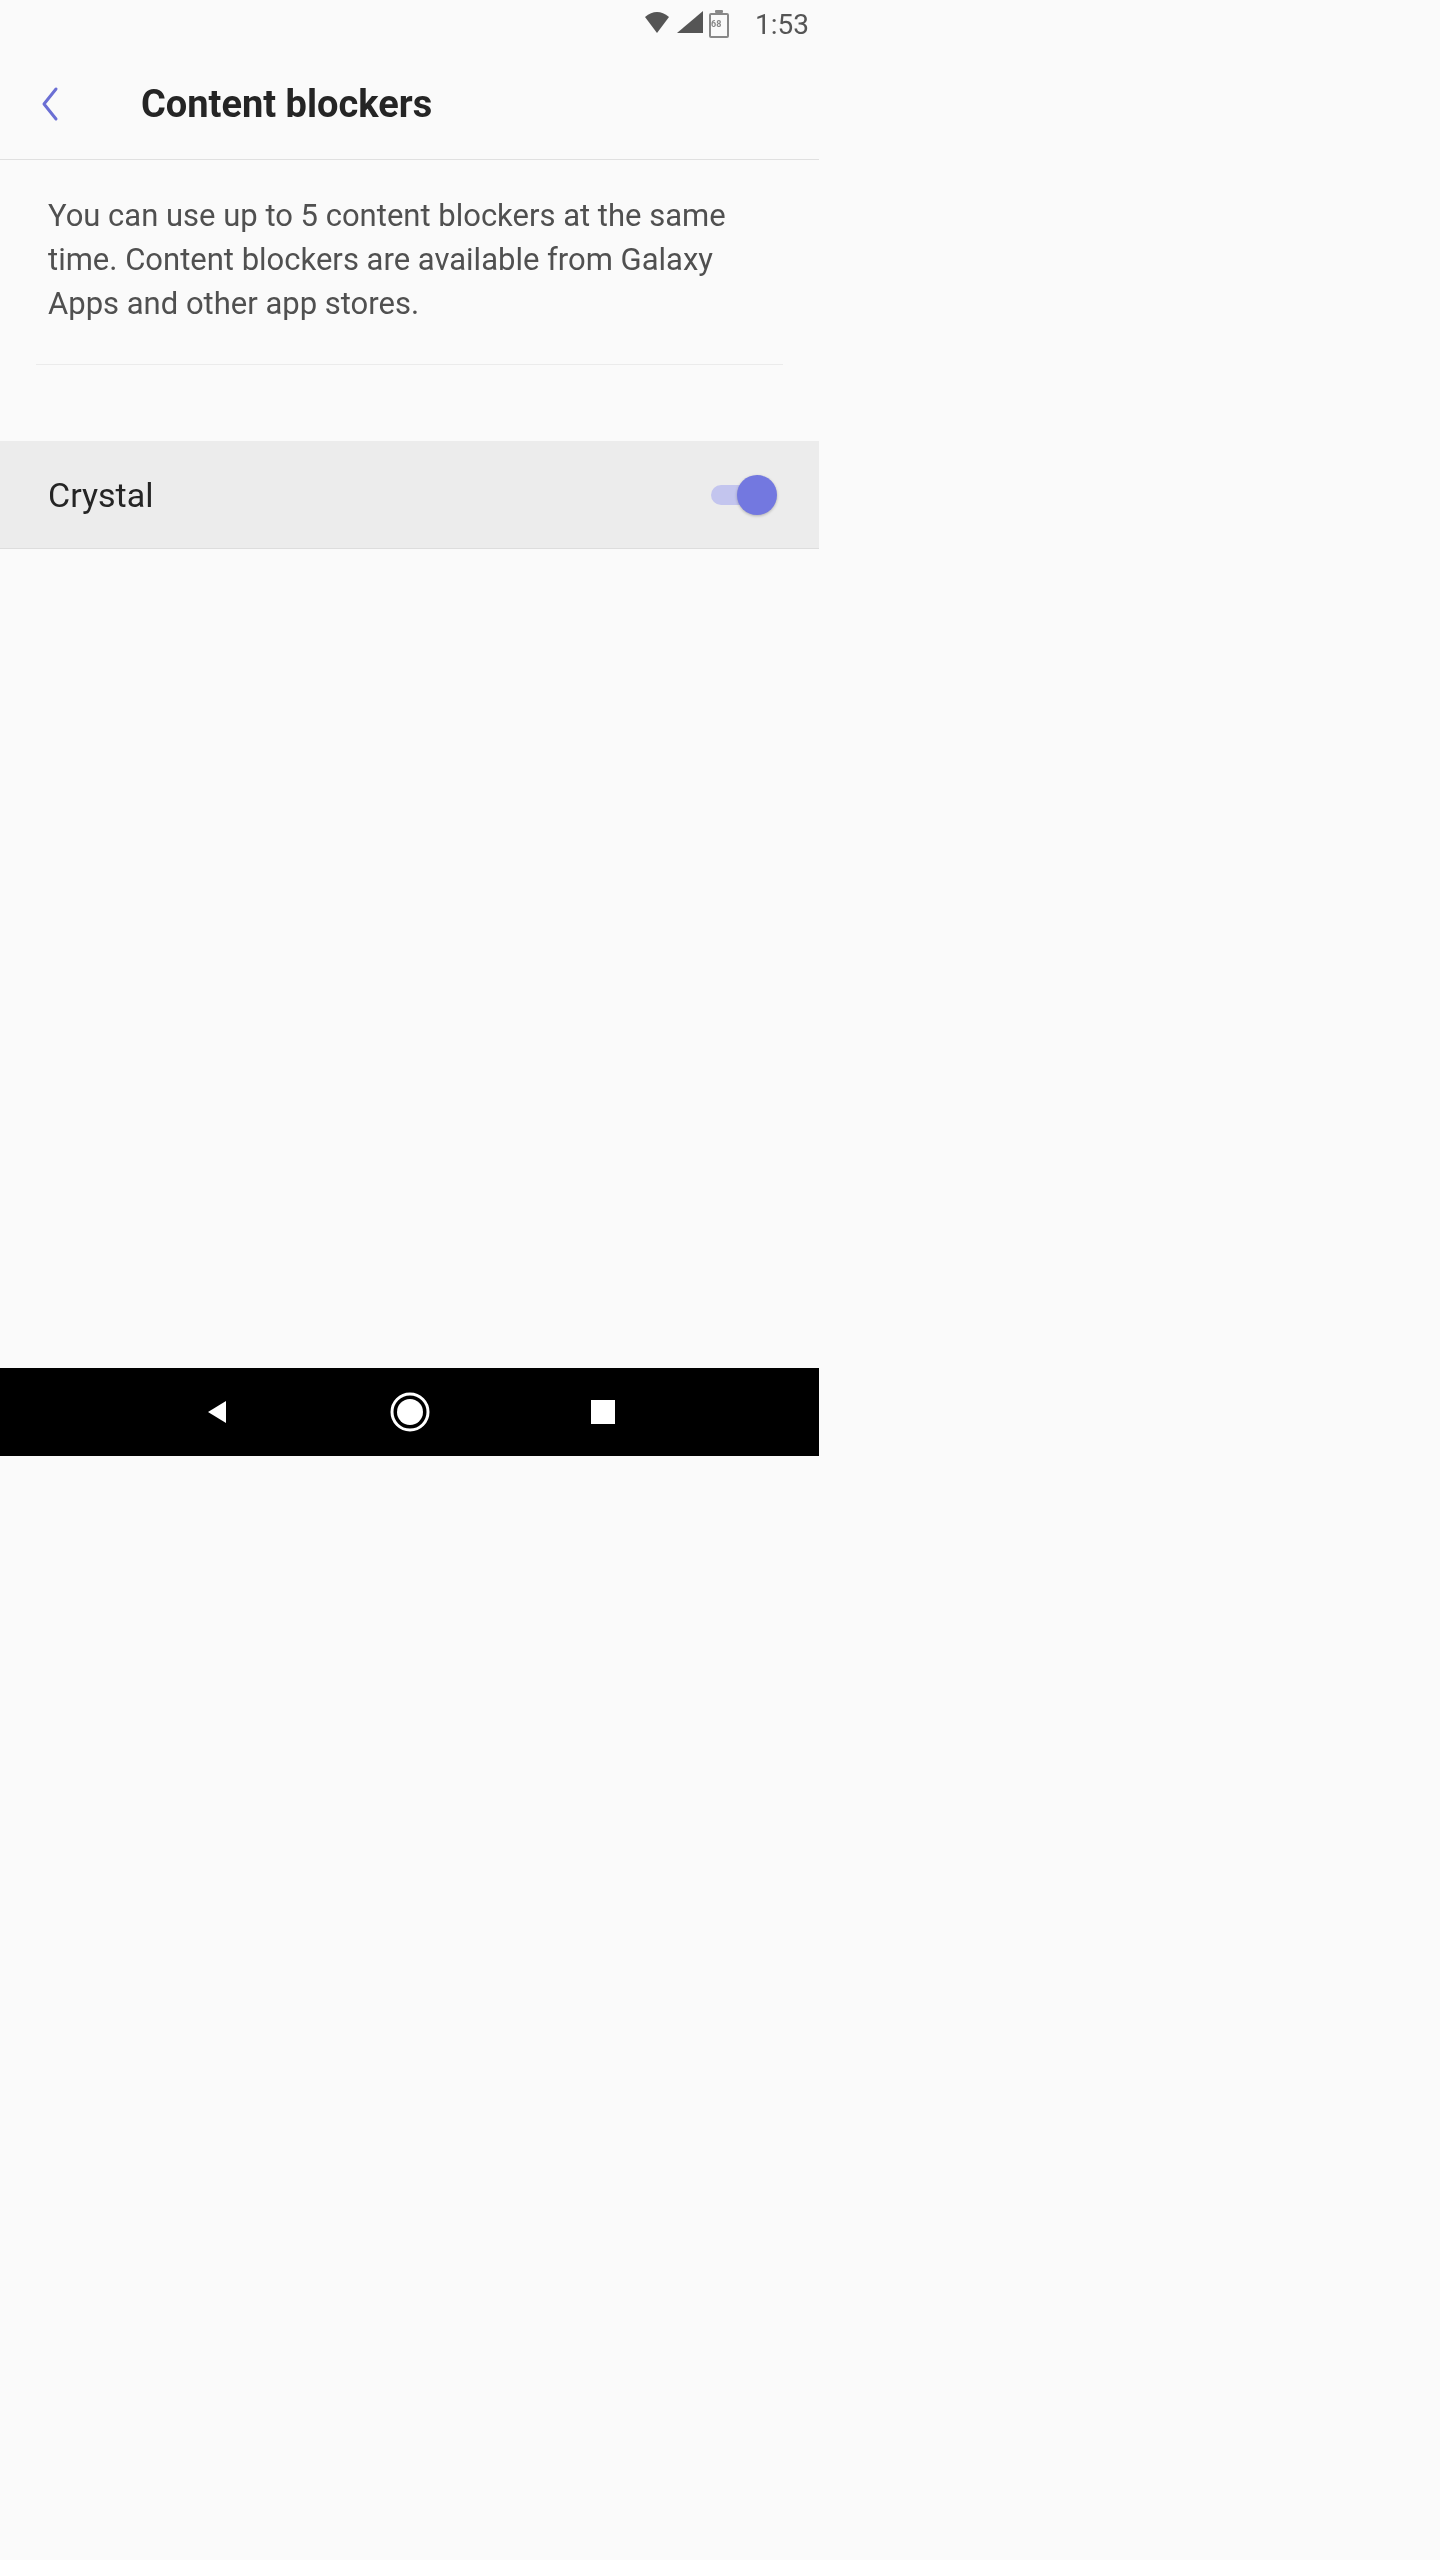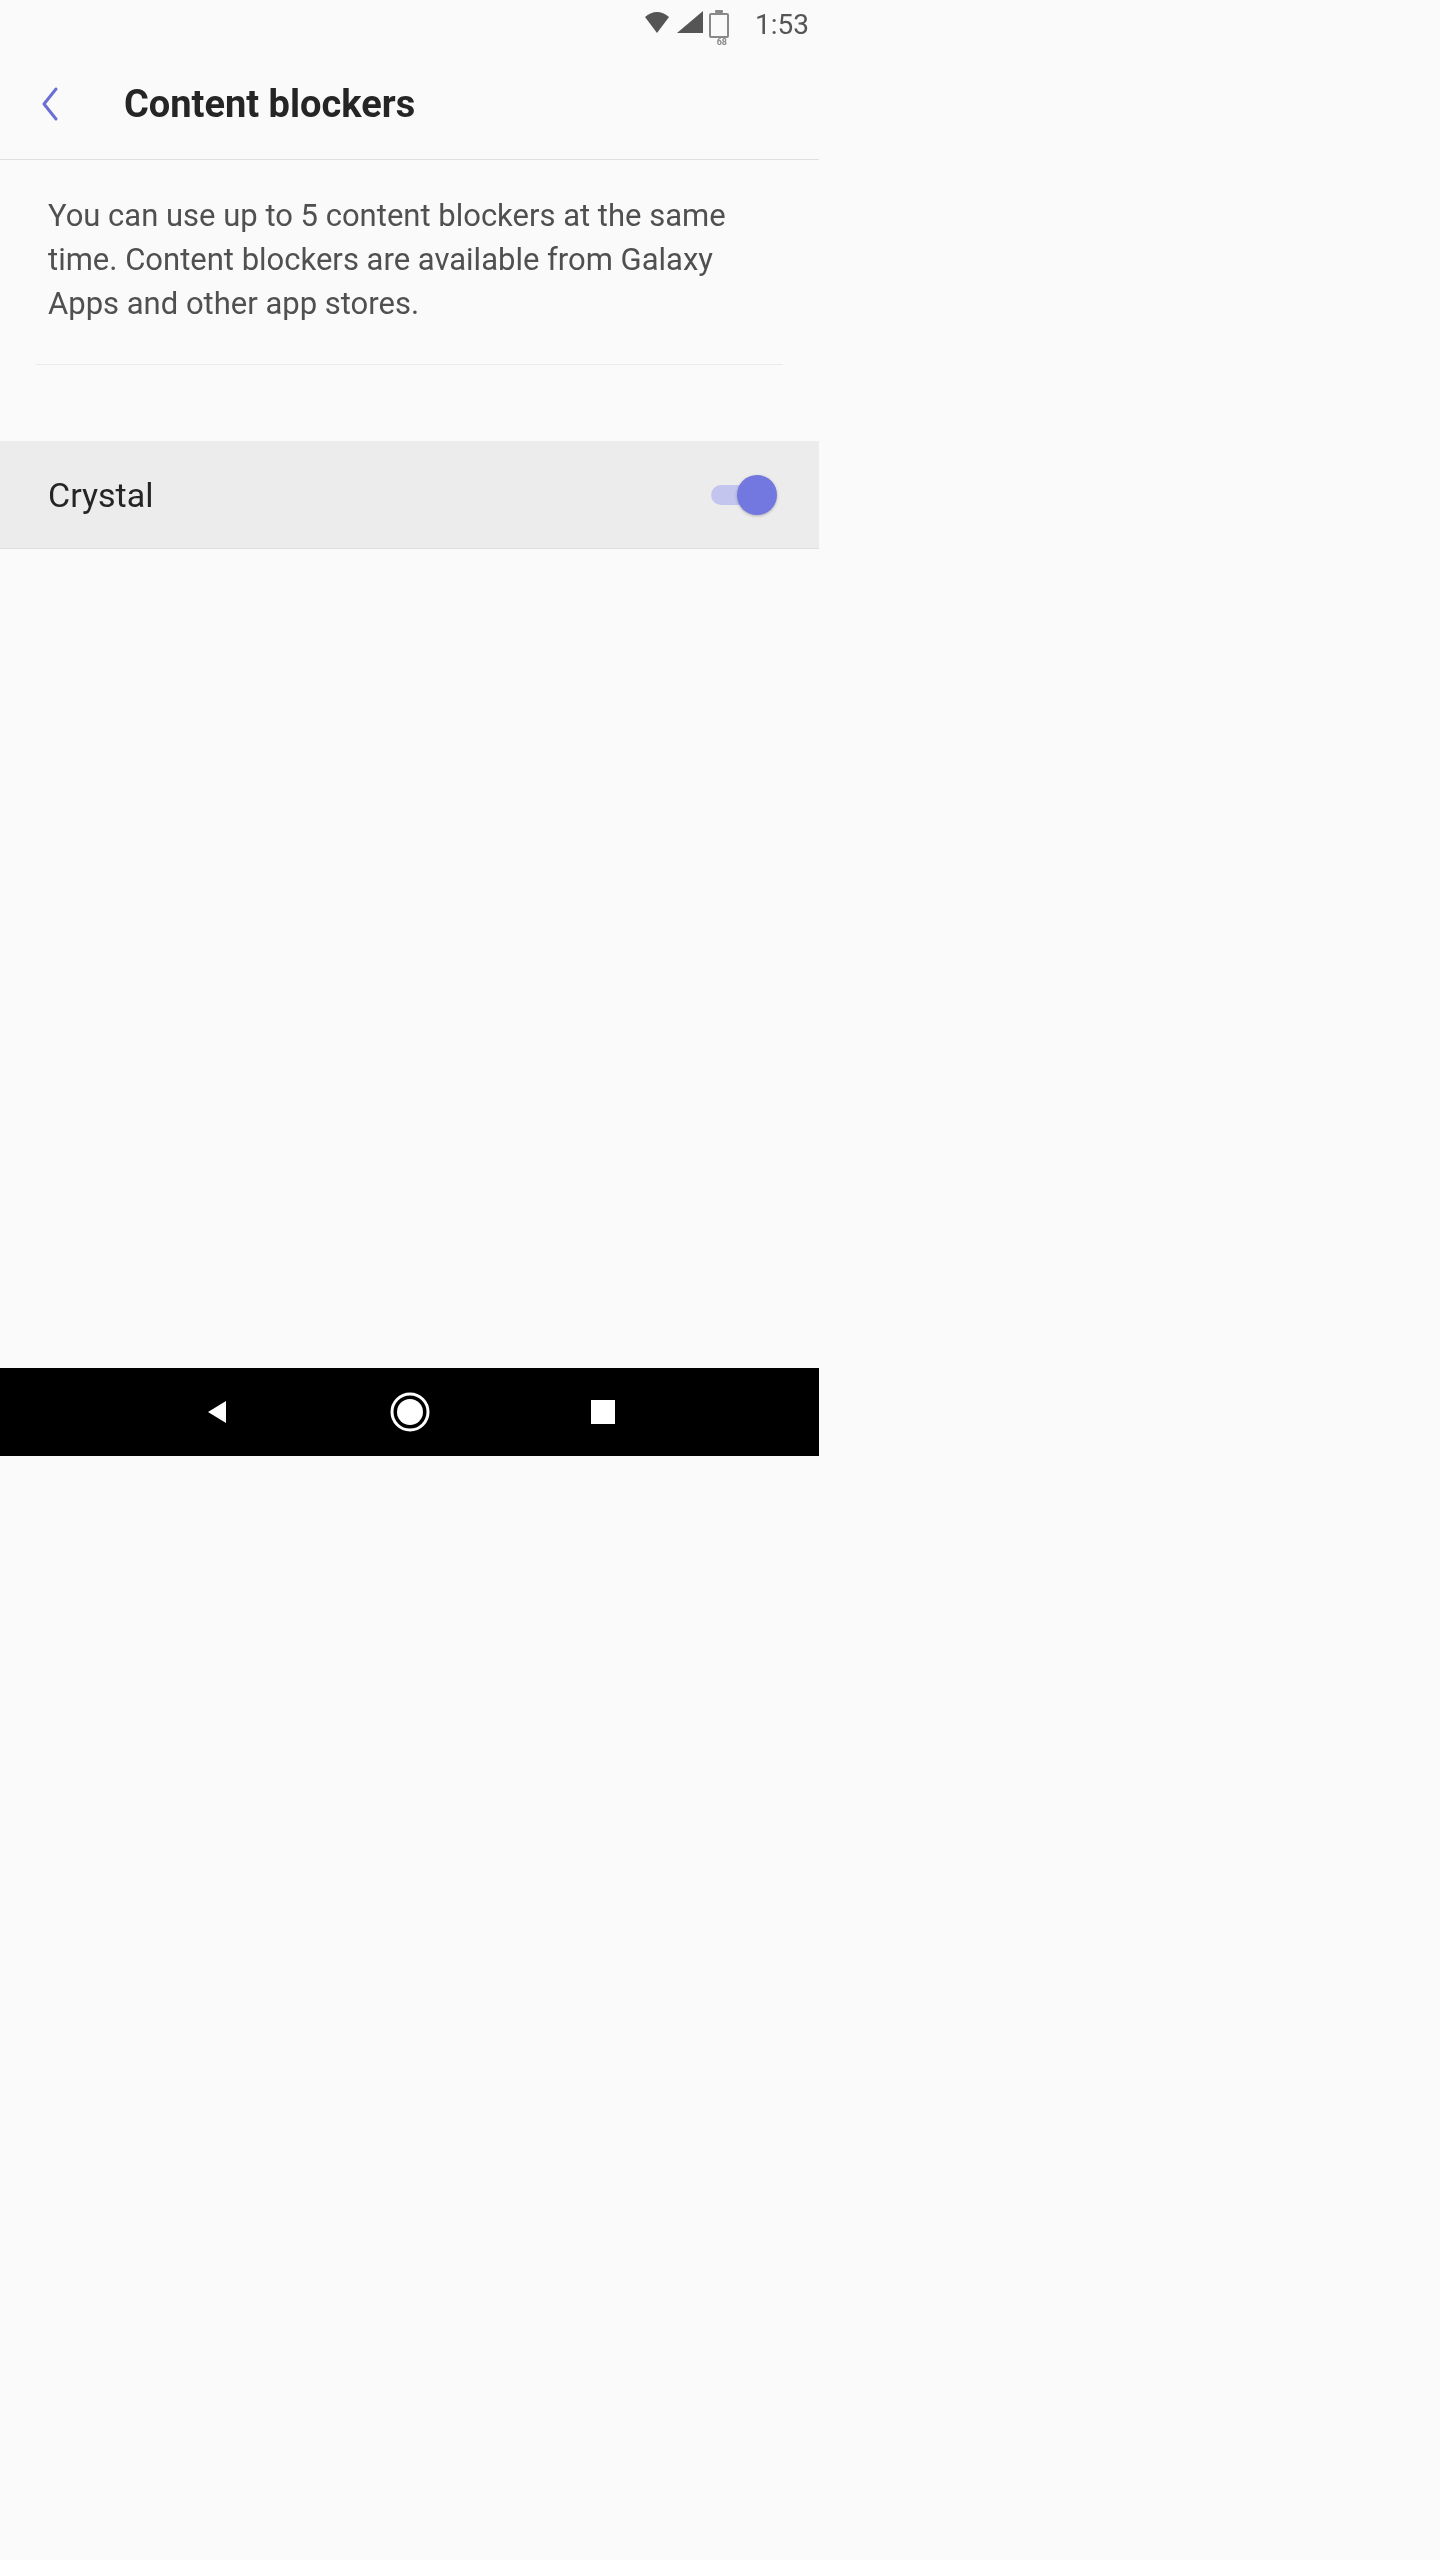--- a/index.html
+++ b/index.html
@@ -52,20 +52,21 @@
       stroke: #6b6fd4;
       fill: none;
       stroke-width: 3;
       stroke-linecap: round;
       stroke-linejoin: round;
     }
     .page-title {
       font-size: 38px;
       font-weight: 700;
       color: #252525;
+      margin-left: 17px;
     }
     .description-block {
       padding: 34px 48px 38px;
     }
     .description-text {
       font-size: 31px;
       line-height: 1.42;
       color: #505050;
     }
     .divider-thin {
@@ -150,26 +151,26 @@
       position: absolute;
       top: 0;
       left: 6px;
       width: 8px;
       height: 3px;
       background: #888;
       border-radius: 1px;
     }
     .battery-lvl {
       position: absolute;
-      top: 27px;
+      top: 9px;
       left: 2px;
       right: 2px;
       font-size: 9px;
       color: #888;
-      text-align: right;
+      text-align: left;
       font-weight: bold;
     }
   </style>
 </head>
 <body>
 
 <div class="status-bar">
   <span>
     <svg width="28" height="22" viewBox="0 0 28 22">
       <path d="M14 22 L2 6 Q14 -4 26 6 Z" fill="#555"></path>

